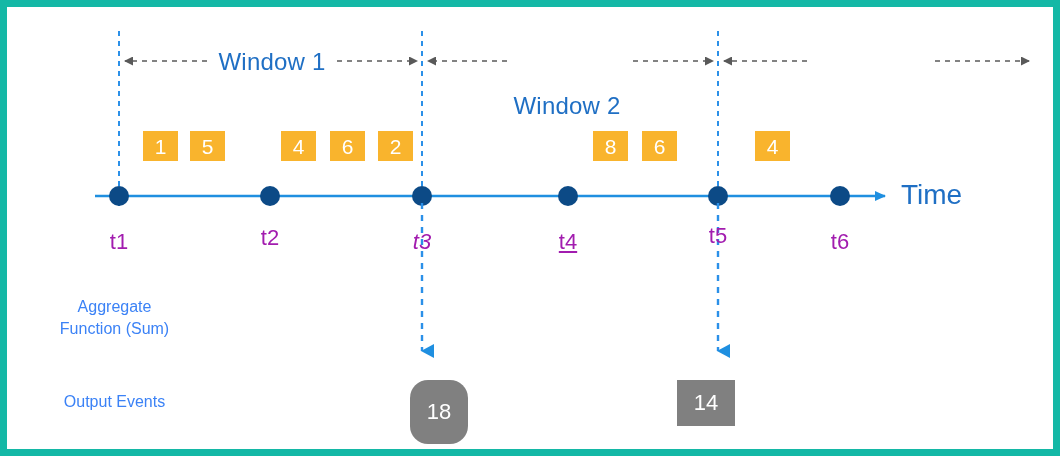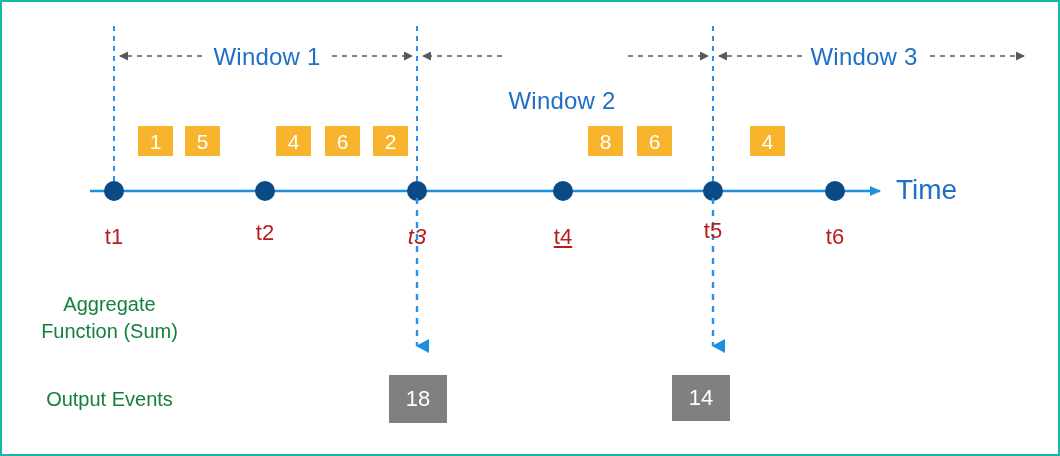--- a/index.html
+++ b/index.html
@@ -8,21 +8,21 @@
     background: #ffffff;
   }
   body {
     font-family: "Liberation Sans", sans-serif;
   }
   #canvas {
     position: relative;
     width: 1060px;
     height: 456px;
     background: #ffffff;
-    border: 2px solid #14b8a6;
+    border: 7px solid #14b8a6;
     box-sizing: border-box;
     overflow: hidden;
   }
   #svg-layer {
     position: absolute;
     left: 0;
     top: 0;
     width: 1060px;
     height: 456px;
   }
@@ -43,40 +43,40 @@
     font-size: 21px;
     font-family: "Liberation Sans", sans-serif;
     font-weight: 300;
     display: flex;
     align-items: center;
     justify-content: center;
     line-height: 1;
   }
   .t-label {
     position: absolute;
-    color: #b91c1c;
+    color: #a21caf;
     font-size: 22px;
     font-family: "Liberation Sans", sans-serif;
     font-weight: 300;
     white-space: nowrap;
     text-align: center;
   }
   .time-label {
     position: absolute;
     color: #1f6fc4;
     font-size: 28px;
     font-family: "Liberation Sans", sans-serif;
     font-weight: 300;
     white-space: nowrap;
     text-align: center;
   }
   .side-label {
     position: absolute;
-    color: #15803d;
-    font-size: 20px;
+    color: #3b82f6;
+    font-size: 16px;
     font-family: "Liberation Sans", sans-serif;
     font-weight: 300;
     text-align: center;
     line-height: 1.35;
     white-space: pre-line;
   }
   .output-box {
     position: absolute;
     background: #808080;
     color: #ffffff;
@@ -139,21 +139,20 @@
     </g>
 
     <g>
       <line x1="415" y1="196" x2="415" y2="344" stroke="#2b90e8" stroke-width="2.4" stroke-dasharray="6,6" marker-end="url(#arrow-blue-d)"></line>
       <line x1="711" y1="196" x2="711" y2="344" stroke="#2b90e8" stroke-width="2.4" stroke-dasharray="6,6" marker-end="url(#arrow-blue-d)"></line>
     </g>
   </svg>
 
   <div class="win-label" style="left:185px; top:41px; width:160px;">Window 1</div>
   <div class="win-label" style="left:480px; top:41px; width:160px;margin-top:44px;">Window 2</div>
-  <div class="win-label" style="left:782px; top:41px; width:160px;">Window 3</div>
 
   <div class="event-box" style="left:136px; top:124px; width:35px; height:30px;">1</div>
   <div class="event-box" style="left:183px; top:124px; width:35px; height:30px;">5</div>
   <div class="event-box" style="left:274px; top:124px; width:35px; height:30px;">4</div>
   <div class="event-box" style="left:323px; top:124px; width:35px; height:30px;">6</div>
   <div class="event-box" style="left:371px; top:124px; width:35px; height:30px;">2</div>
   <div class="event-box" style="left:586px; top:124px; width:35px; height:30px;">8</div>
   <div class="event-box" style="left:635px; top:124px; width:35px; height:30px;">6</div>
   <div class="event-box" style="left:748px; top:124px; width:35px; height:30px;">4</div>
 
@@ -163,16 +162,16 @@
   <div class="t-label" style="left:531px; top:222px; width:60px;text-decoration:underline;">t4</div>
   <div class="t-label" style="left:681px; top:216px; width:60px;">t5</div>
   <div class="t-label" style="left:803px; top:222px; width:60px;">t6</div>
 
   <div class="time-label" style="left:894px; top:172px;">Time</div>
 
   <div class="side-label" style="left:10px; top:289px; width:195px;">Aggregate
 Function (Sum)</div>
   <div class="side-label" style="left:10px; top:384px; width:195px;">Output Events</div>
 
-  <div class="output-box" style="left:387px; top:373px; width:58px; height:48px;">18</div>
+  <div class="output-box" style="left:403px; top:373px; width:58px; height:64px;border-radius:18px;">18</div>
   <div class="output-box" style="left:670px; top:373px; width:58px; height:46px;">14</div>
 
 </div>
 
 </body></html>

